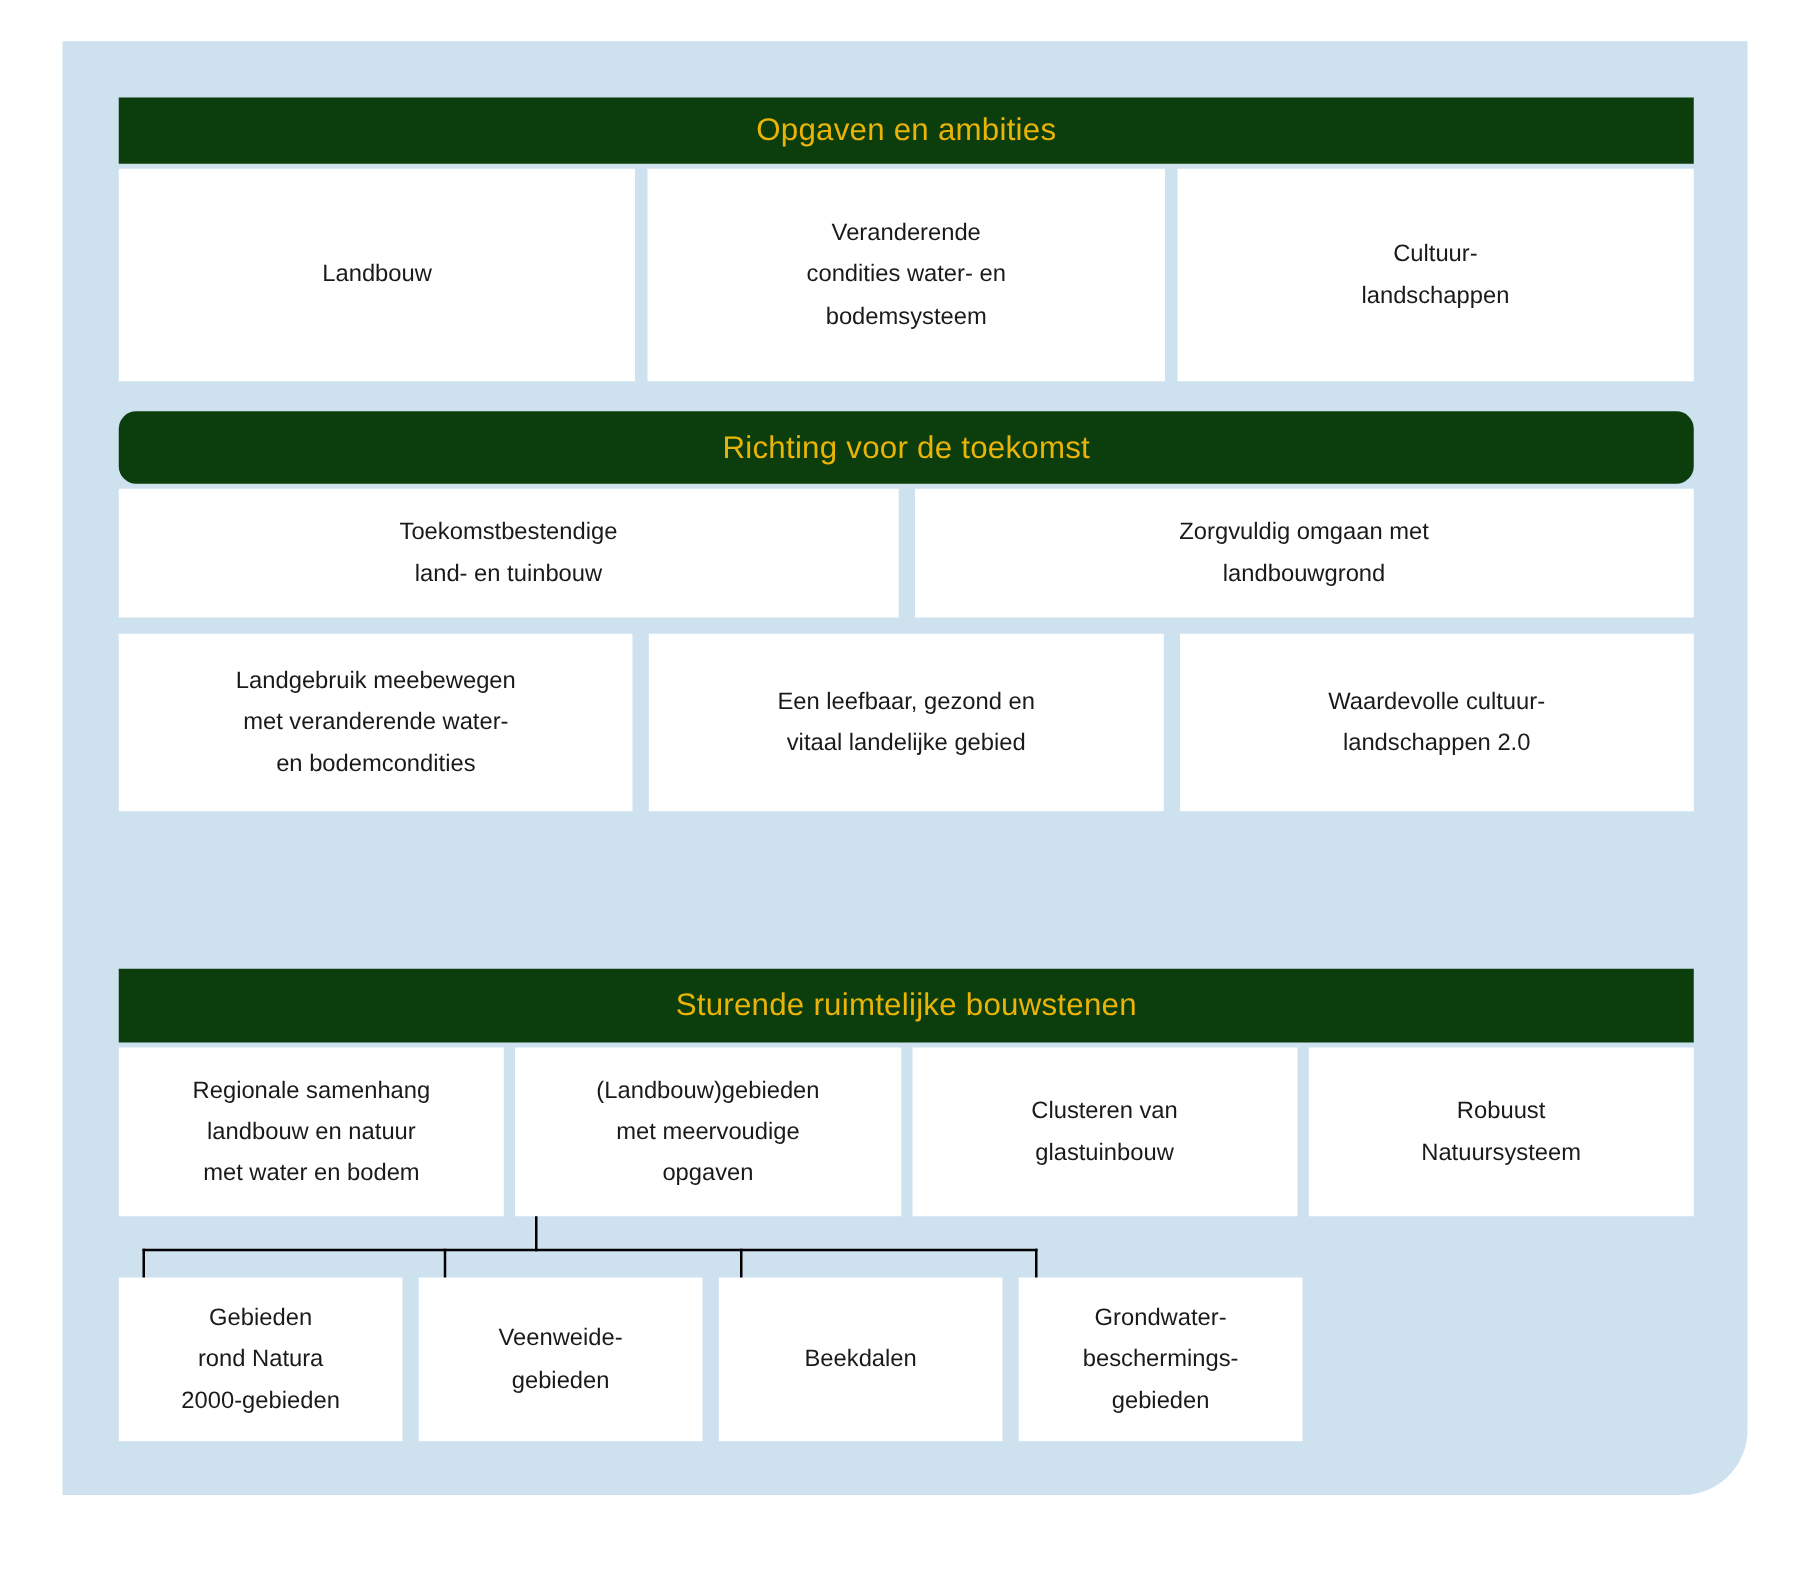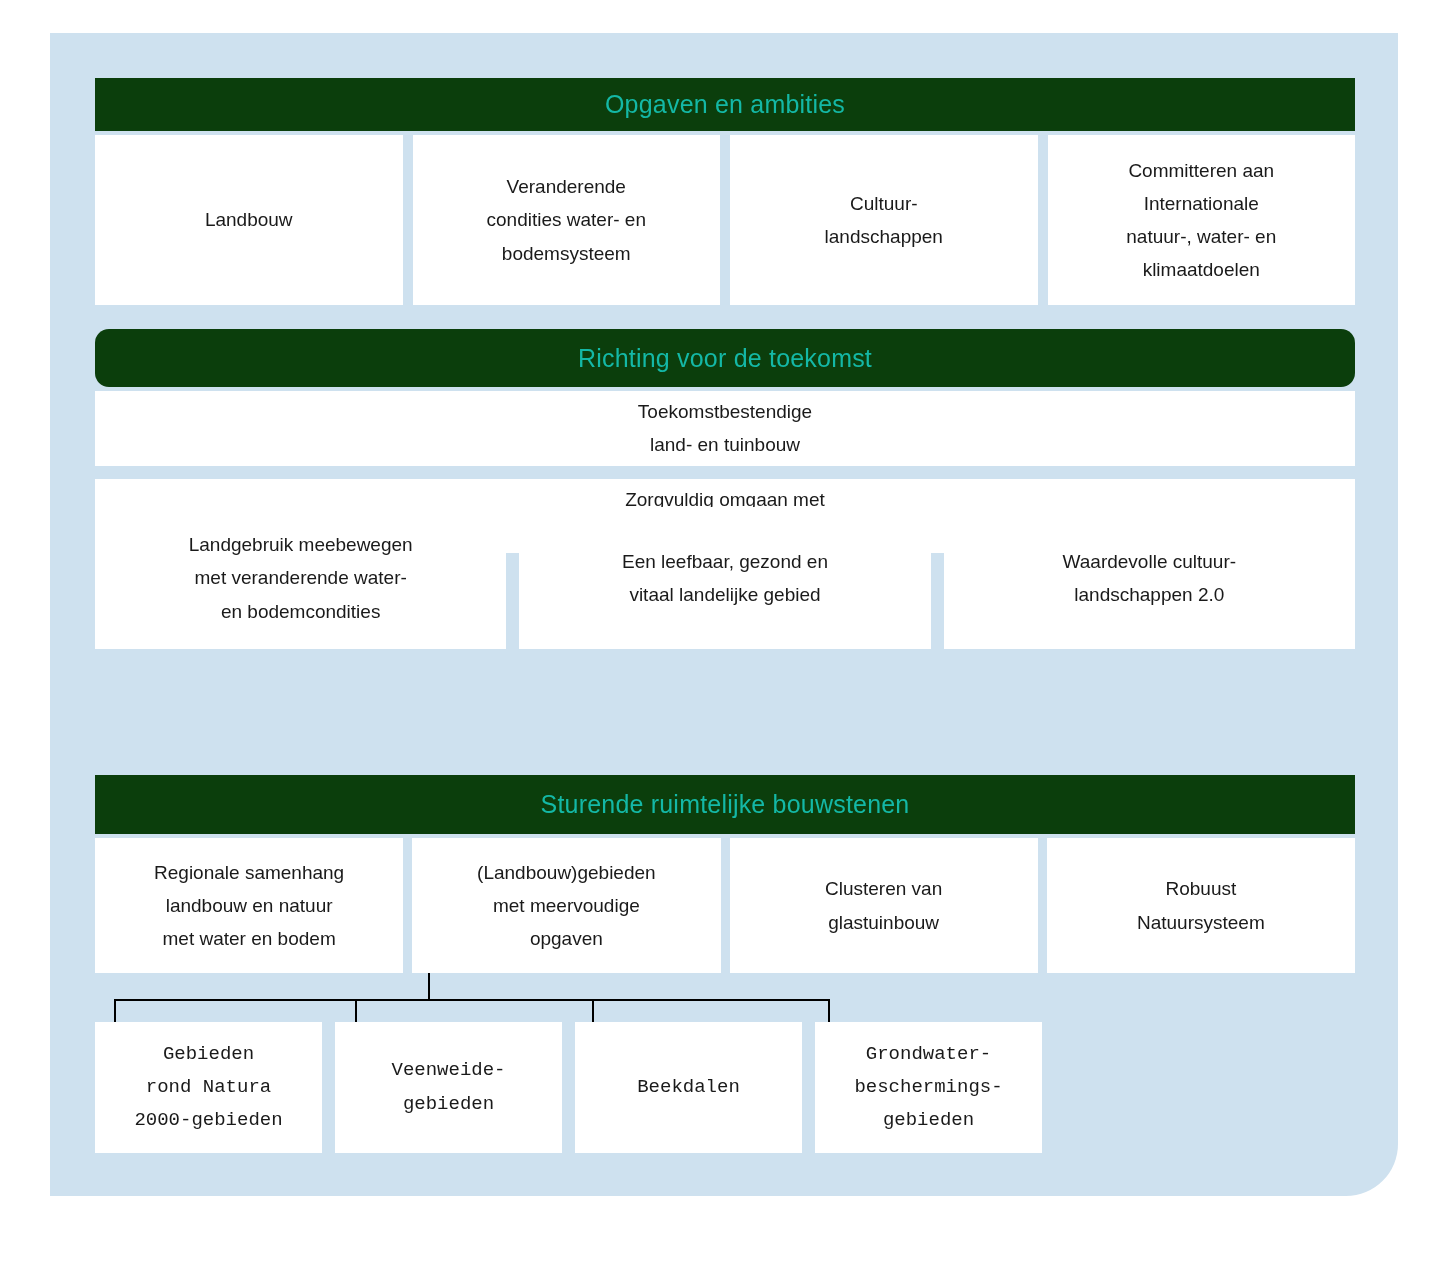--- a/index.html
+++ b/index.html
@@ -16,21 +16,21 @@
     left: 50px;
     top: 33px;
     width: 1348px;
     height: 1163px;
     background: #cee1ef;
     border-bottom-right-radius: 52px;
   }
   .abs { position: absolute; }
   .section-header {
     background: #0b3e0c;
-    color: #14b8a6;
+    color: #eab308;
     display: flex;
     align-items: center;
     justify-content: center;
     font-size: 25px;
     letter-spacing: 0.2px;
   }
   .row { display: flex; }
   .box {
     background: #ffffff;
     display: flex;
@@ -71,30 +71,26 @@
     <div class="abs section-header" style="left:45px; top:45px; width:1260px; height:53px;">
       <span>Opgaven en ambities</span>
     </div>
     <div class="abs row" style="left:45px; top:102px; width:1260px; height:170px; gap:10px;">
       <div class="box">Landbouw</div>
       <div class="box">Veranderende
 condities water- en
 bodemsysteem</div>
       <div class="box">Cultuur-
 landschappen</div>
-      <div class="box">Committeren aan
-Internationale
-natuur-, water- en
-klimaatdoelen</div>
     </div>
 
     <div class="abs section-header" style="left:45px; top:296px; width:1260px; height:58px;border-radius:14px;">
       <span>Richting voor de toekomst</span>
     </div>
-    <div class="abs row" style="left:45px; top:358px; width:1260px; height:103px; gap:13px;flex-direction:column;">
+    <div class="abs row" style="left:45px; top:358px; width:1260px; height:103px; gap:13px;">
       <div class="box">Toekomstbestendige
 land- en tuinbouw</div>
       <div class="box">Zorgvuldig omgaan met
 landbouwgrond</div>
     </div>
     <div class="abs row" style="left:45px; top:474px; width:1260px; height:142px; gap:13px;border-radius:10px;">
       <div class="box">Landgebruik meebewegen
 met veranderende water-
 en bodemcondities</div>
       <div class="box">Een leefbaar, gezond en
@@ -124,21 +120,21 @@
     <div class="line" style="left:64px; top:966px; width:716px; height:2px;"></div>
     <div class="line" style="left:64px; top:966px; width:2px; height:34px;"></div>
     <div class="line" style="left:305px; top:966px; width:2px; height:34px;"></div>
     <div class="line" style="left:542px; top:966px; width:2px; height:34px;"></div>
     <div class="line" style="left:778px; top:966px; width:2px; height:34px;"></div>
     <div class="arrowhead" style="left:56px; top:998px;"></div>
     <div class="arrowhead" style="left:297px; top:998px;"></div>
     <div class="arrowhead" style="left:534px; top:998px;"></div>
     <div class="arrowhead" style="left:770px; top:998px;"></div>
 
-    <div class="abs row row5" style="left:45px; top:989px; height:131px; gap:13px;font-family:Liberation Mono, monospace;">
+    <div class="abs row row5" style="left:45px; top:989px; height:131px; gap:13px;">
       <div class="box">Gebieden
 rond Natura
 2000-gebieden</div>
       <div class="box">Veenweide-
 gebieden</div>
       <div class="box">Beekdalen</div>
       <div class="box">Grondwater-
 beschermings-
 gebieden</div>
     </div>

